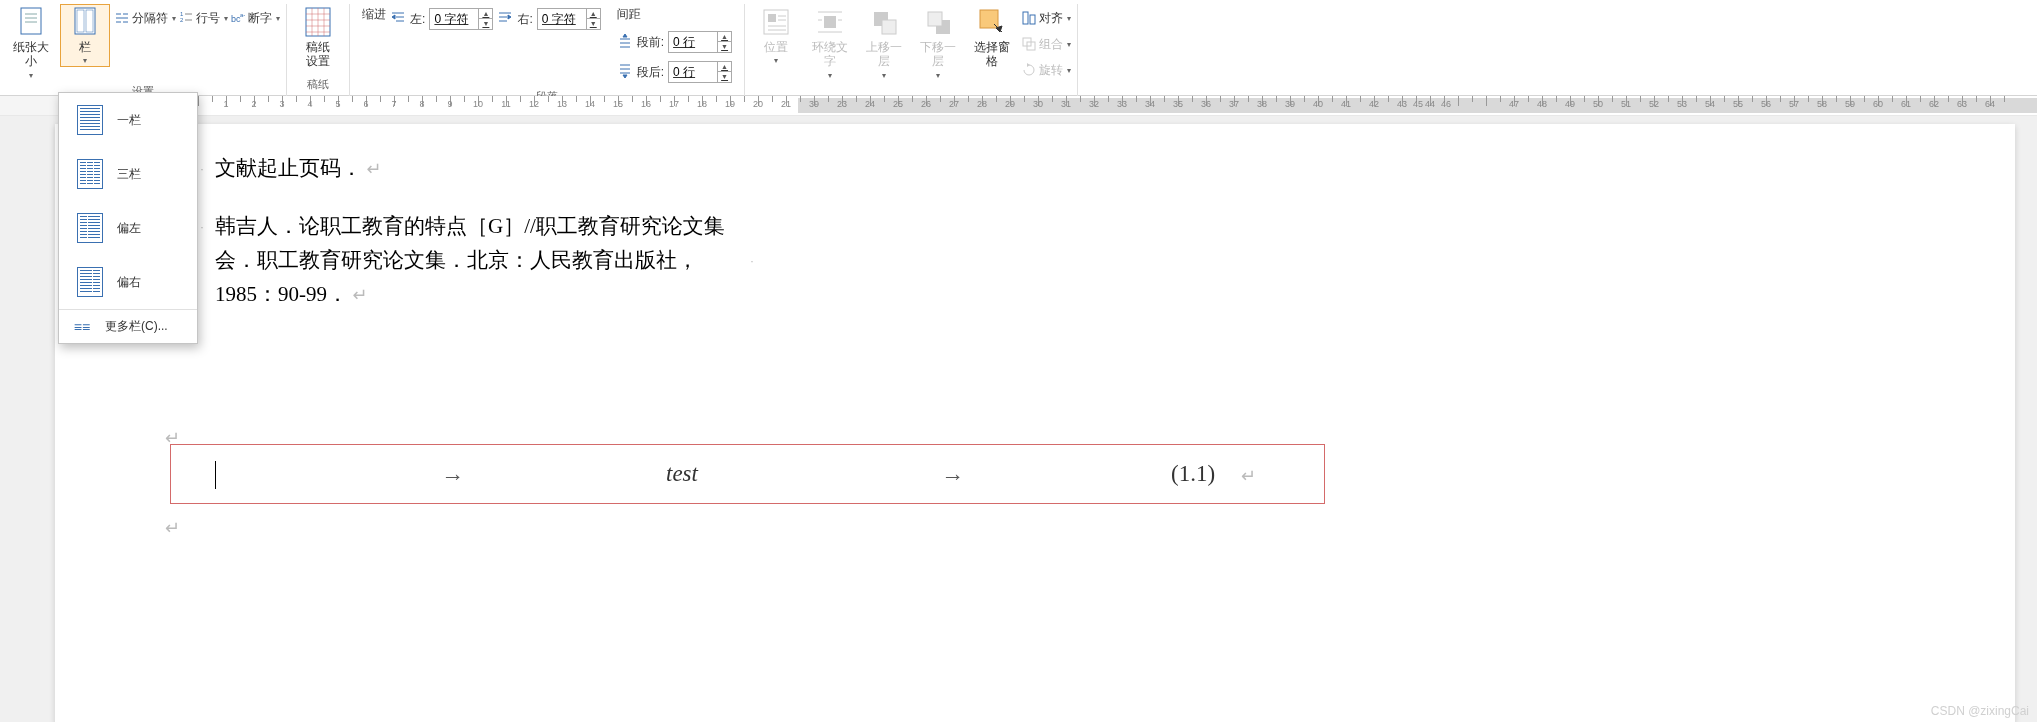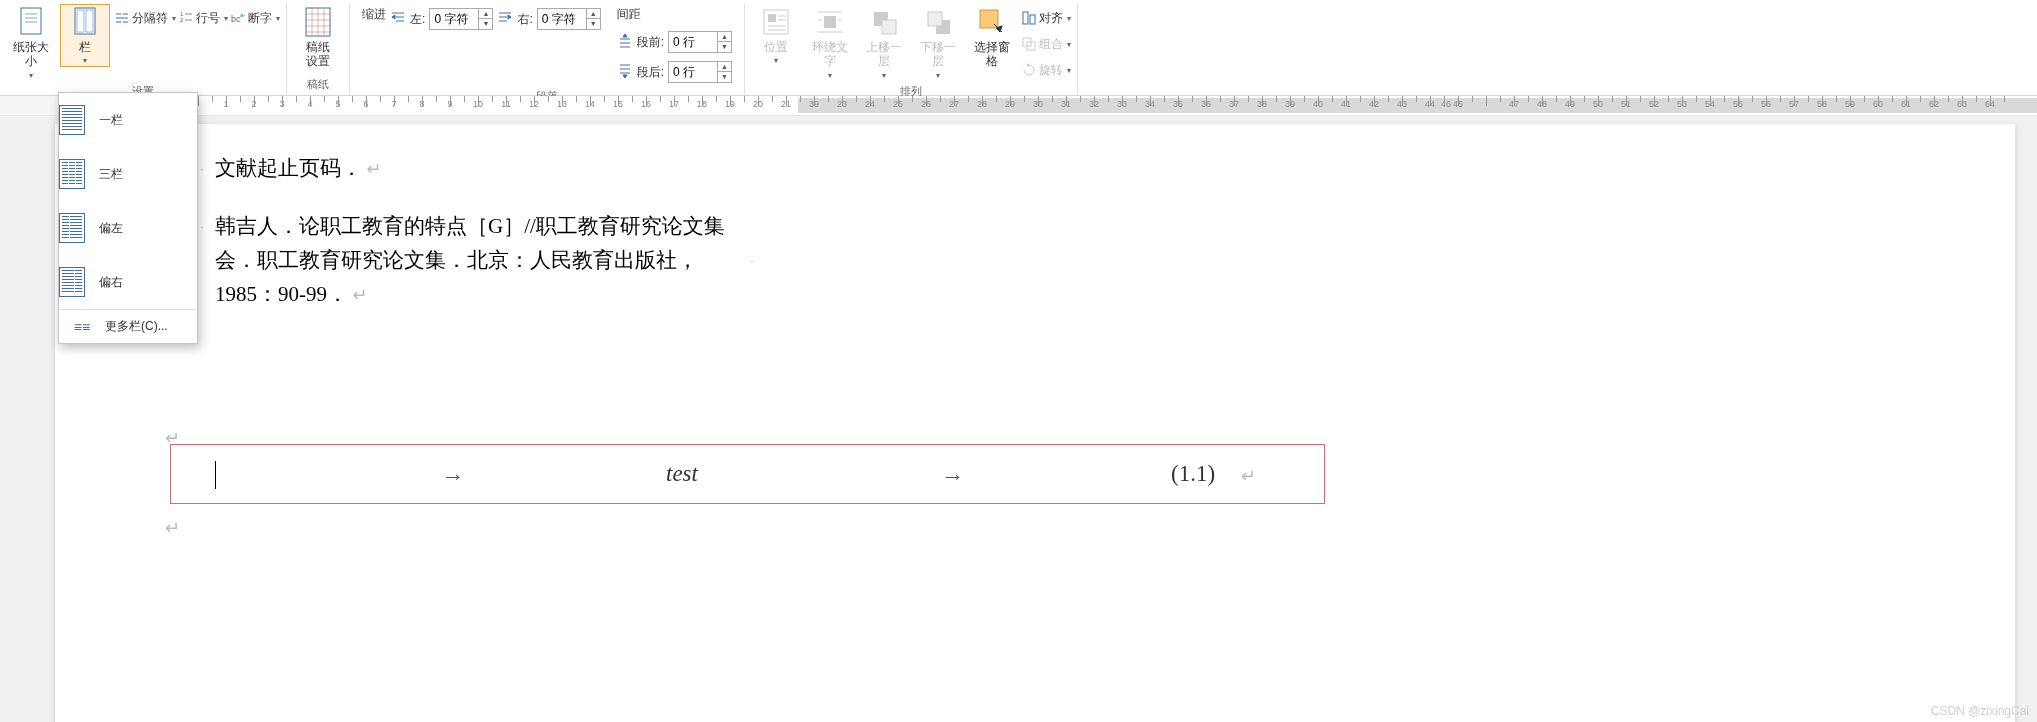--- a/index.html
+++ b/index.html
@@ -15,29 +15,29 @@
   .big-btn .lbl { font-size: 12px; color: #333; text-align: center; line-height: 1.2; }
   .big-btn.disabled .lbl { color: #bbb; }
   .big-btn .drop { font-size: 8px; color: #666; }
 
   .small-row { display: flex; align-items: center; gap: 2px; height: 24px; font-size: 12px; }
   .small-row .ico { width: 16px; height: 16px; display: flex; align-items: center; justify-content: center; }
   .small-row .drop { font-size: 8px; color: #666; margin-left: 2px; }
 
   .spin-row { display: flex; align-items: center; gap: 4px; height: 26px; }
   .spin-row .lbl { font-size: 12px; }
-  .spin-input { display: flex; align-items: center; border: 1px solid #aaa; background: #fff; height: 22px; }
+  .spin-input { display: flex; align-items: center; border: 1px solid #aaa; background: #fff; height: 22px; text-decoration: underline; }
   .spin-input input { border: none; width: 48px; font-size: 12px; padding: 0 4px; outline: none; }
   .spin-btns { display: flex; flex-direction: column; width: 14px; border-left: 1px solid #aaa; }
   .spin-btns span { height: 10px; font-size: 7px; text-align: center; line-height: 10px; cursor: pointer; color: #555; }
   .spin-btns span:first-child { border-bottom: 1px solid #aaa; }
 
   
   .col-dropdown { position: absolute; left: 58px; top: 92px; width: 140px; background: #fff; border: 1px solid #c5c5c5; box-shadow: 2px 4px 10px rgba(0,0,0,0.25); z-index: 50; }
-  .col-item { display: flex; align-items: center; gap: 14px; padding: 12px 0; cursor: pointer; }
+  .col-item { display: flex; align-items: center; gap: 14px; padding: 12px 18px; cursor: pointer; }
   .col-item.sel { background: #f3e3cf; outline: 1px solid #e38c27; outline-offset: -1px; }
   .col-item .cico { width: 26px; height: 30px; border: 1px solid #3a70b1; display: flex; padding: 2px; gap: 1px; }
   .col-item .cico .c { flex: 1; background: repeating-linear-gradient(180deg,#3a70b1 0 1px,transparent 1px 3px); }
   .col-more { display: flex; align-items: center; gap: 10px; padding: 8px 10px; border-top: 1px solid #e0e0e0; cursor: pointer; }
   .col-more .mico { width: 26px; text-align: center; color: #3a70b1; font-size: 14px; }
 
   
   .ruler-wrap { display: flex; height: 20px; background: #fff; border-bottom: 1px solid #e8e8e8; }
   .ruler-left { width: 198px; background: #f5f5f5; }
   .ruler { flex: 1; position: relative; background: #fff; font-size: 9px; color: #888; }
@@ -293,21 +293,20 @@
               <svg width="16" height="16">
                 <path d="M8 3a5 5 0 1 1-5 5" fill="none" stroke="#ccc"></path>
                 <path d="M6 1l3 2-3 2z" fill="#ccc"></path>
               </svg>
             </span>
           <span>旋转</span>
           <span class="drop">▾</span>
         </div>
       </div>
     </div>
-    <div class="group-label">排列</div>
   </div>
 
 </div>
 
 <div class="ruler-wrap">
   <div class="ruler-left"></div>
   <div class="ruler" id="ruler">
     <div class="ruler-dark" style="left:600px;width:1240px"></div>
   <div class="tick big" style="left: 0px;"></div>
       <div class="tick" style="left: 14px;"></div>
@@ -437,21 +436,21 @@
       <div class="tick big" style="left: 1176px;"></div>
       <div class="tick-num" style="left: 1176px;">42</div>
       <div class="tick" style="left: 1190px;"></div>
       <div class="tick big" style="left: 1204px;"></div>
       <div class="tick-num" style="left: 1204px;">43</div>
       <div class="tick" style="left: 1218px;"></div>
       <div class="tick big" style="left: 1232px;"></div>
       <div class="tick-num" style="left: 1232px;">44</div>
       <div class="tick" style="left: 1246px;"></div>
       <div class="tick big" style="left: 1260px;"></div>
-      <div class="tick-num" style="left: 1260px;">45</div>
+      <div class="tick-num" style="left: 1220px;">45</div>
       <div class="tick" style="left: 1274px;"></div>
       <div class="tick big" style="left: 1288px;"></div>
       <div class="tick-num" style="left: 1248px;">46</div>
       <div class="tick" style="left: 1302px;"></div>
       <div class="tick big" style="left: 1316px;"></div>
       <div class="tick-num" style="left: 1316px;">47</div>
       <div class="tick" style="left: 1330px;"></div>
       <div class="tick big" style="left: 1344px;"></div>
       <div class="tick-num" style="left: 1344px;">48</div>
       <div class="tick" style="left: 1358px;"></div>

